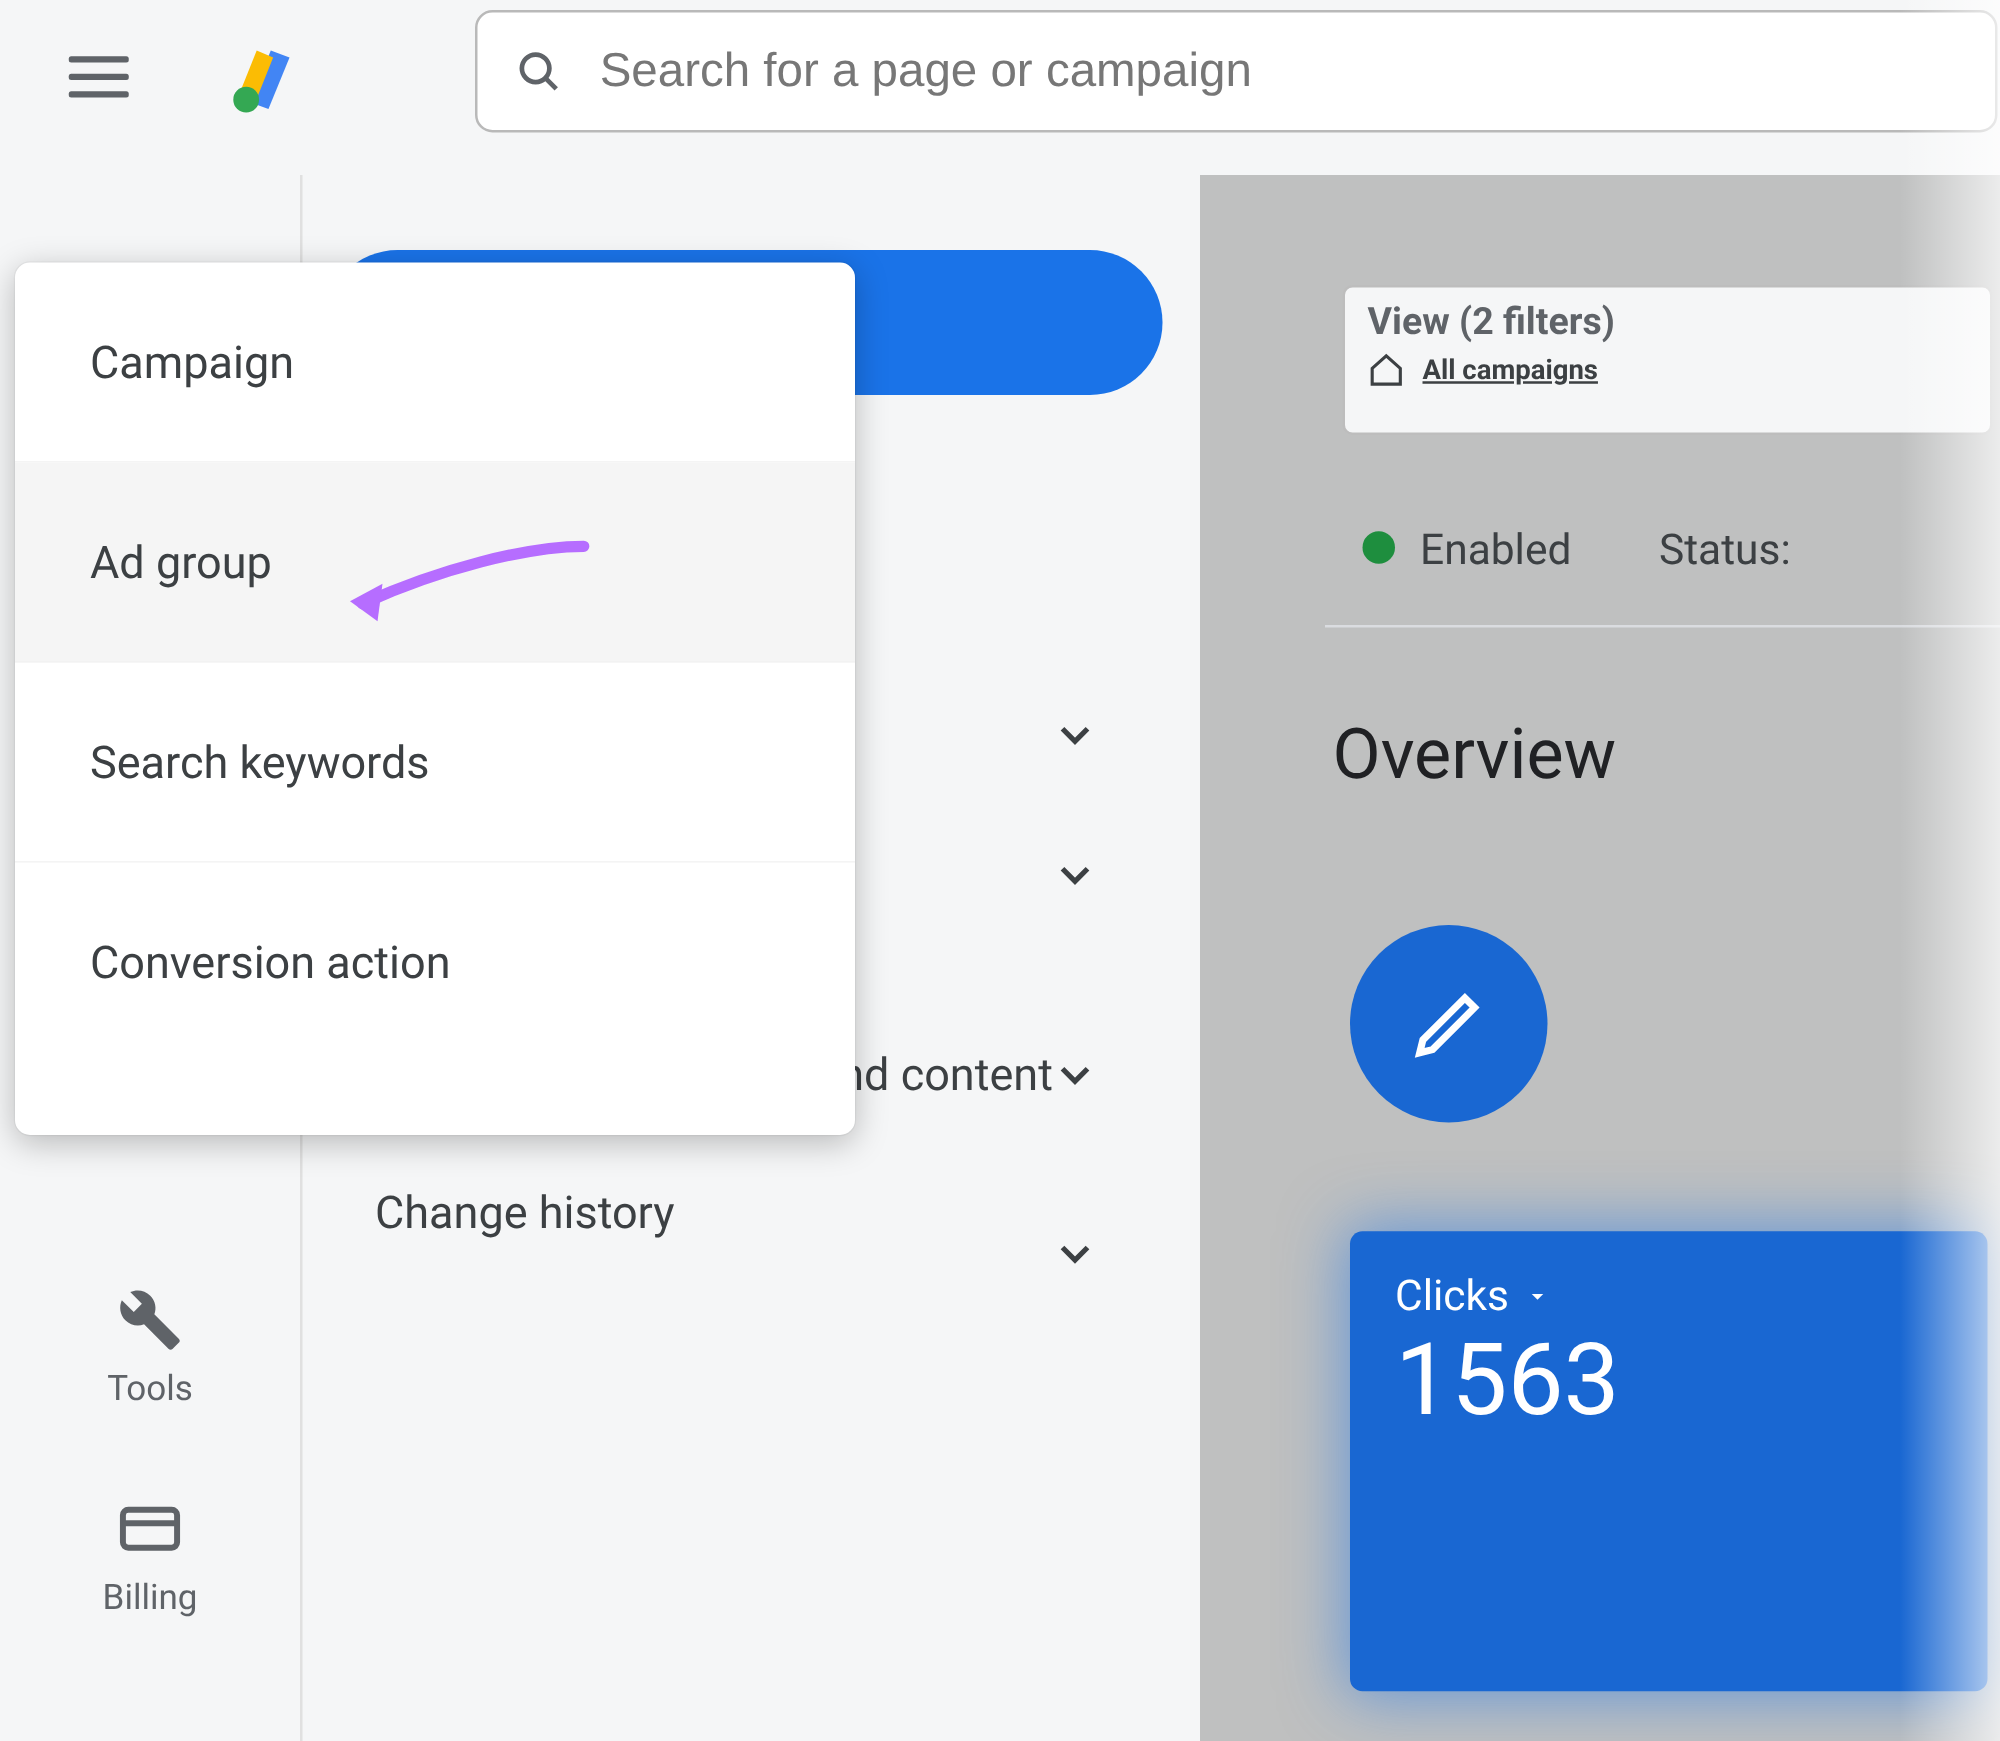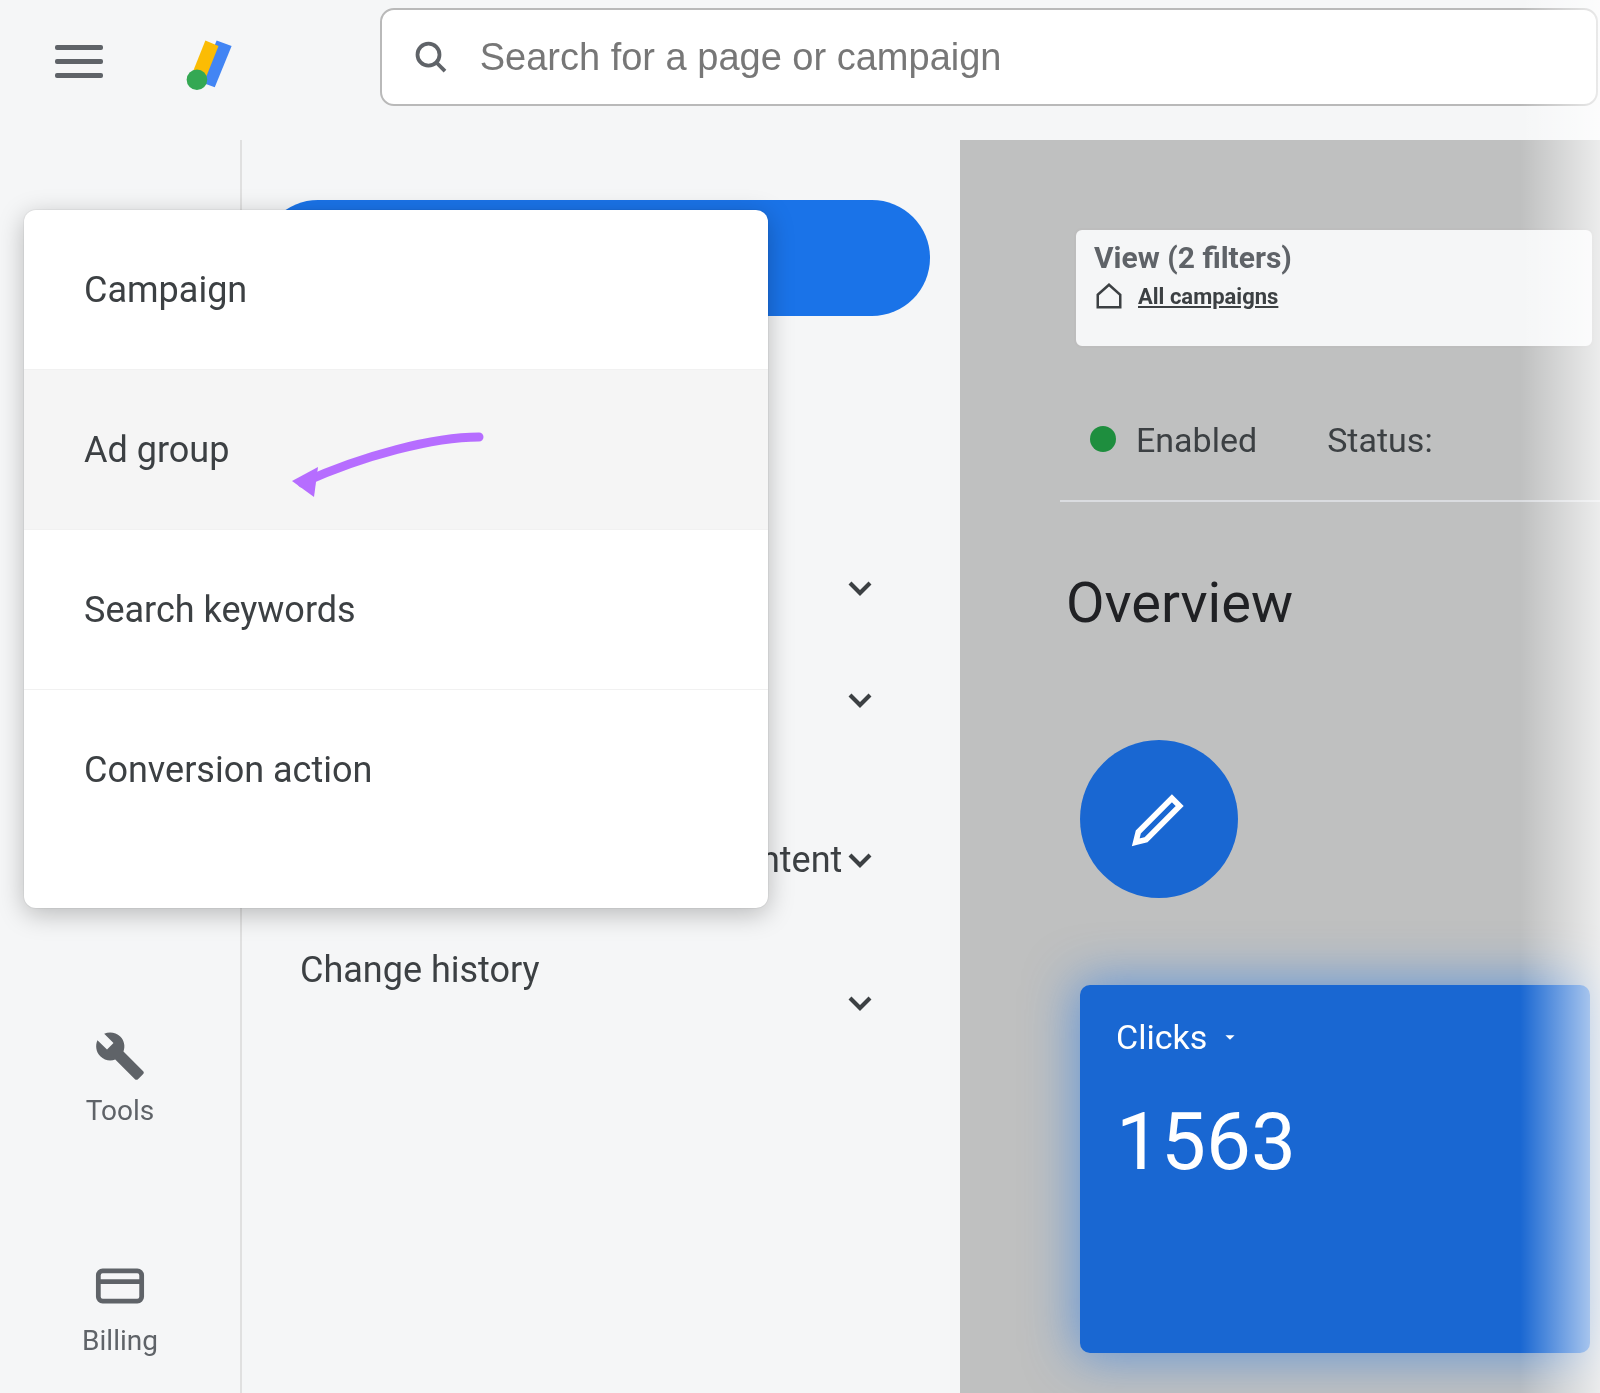--- a/index.html
+++ b/index.html
@@ -9,35 +9,35 @@
   .hamburger span { display: block; height: 5px; width: 48px; background: #5f6368; border-radius: 2px; }
   .logo { margin-left: 70px; width: 60px; height: 60px; }
   .search-wrap { position: absolute; left: 380px; top: 8px; right: 2px; height: 98px; border: 2px solid #b9b9b9; border-radius: 14px; background: #fff; display: flex; align-items: center; padding-left: 30px; }
   .search-icon { color: #5f6368; }
   .search-input { margin-left: 30px; border: none; outline: none; font-size: 38px; color: #5f6368; width: 100%; background: transparent; }
   .search-input::placeholder { color: #777; }
   .left-rail { position: absolute; left: 0; top: 140px; width: 240px; bottom: 0; }
   .rail-divider { position: absolute; left: 240px; top: 140px; width: 2px; height: 1253px; background: #e0e0e0; }
   .rail-item { display: flex; flex-direction: column; align-items: center; gap: 12px; color: #5f6368; font-size: 28px; cursor: pointer; }
   .rail-tools { position: absolute; top: 890px; left: 0; width: 100%; }
-  .rail-billing { position: absolute; top: 1120px; left: 0; width: 100%; text-align: right; }
+  .rail-billing { position: absolute; top: 1057px; left: 0; width: 100%; text-align: right; }
   .nav-col { position: absolute; left: 280px; top: 180px; width: 650px; }
   .blue-pill { position: absolute; left: 260px; top: 200px; width: 670px; height: 116px; background: #1a73e8; border-radius: 58px; cursor: pointer; }
   .nav-entry { display: flex; align-items: center; justify-content: space-between; padding: 18px 50px 18px 20px; font-size: 36px; color: #3c4043; cursor: pointer; }
   .nav-entry.akc { margin-top: 640px; width: 620px; line-height: 1.25; }
   .nav-entry.ch { margin-top: 30px; width: 620px; }
   .spaced-chev { position: absolute; left: 840px; }
   .chev1 { top: 568px; }
   .chev2 { top: 680px; }
   .chev3 { top: 840px; }
   .chev4 { top: 983px; }
   .popup {
     position: absolute;
-    left: 24px; top: 210px;
-    width: 744px; height: 698px;
+    left: 12px; top: 210px;
+    width: 672px; height: 698px;
     background: #fff;
     border-radius: 12px;
     box-shadow: 0 6px 26px rgba(0,0,0,0.25), 0 0 0 1px rgba(0,0,0,0.04);
     z-index: 50;
   }
   .popup-item { height: 160px; display: flex; align-items: center; padding-left: 60px; font-size: 36px; color: #3c4043; cursor: pointer; border-bottom: 1px solid #f1f1f1; position: relative; }
   .popup-item:last-child { border-bottom: none; }
   .popup-item.hover { background: #f5f5f5; }
   .arrow-annot { position: absolute; left: 260px; top: 55px; pointer-events: none; }
   .main-overlay { position: absolute; left: 960px; top: 140px; right: 0; bottom: 0; background: rgba(0,0,0,0.22); }
@@ -45,21 +45,21 @@
   .view-box { position: absolute; left: 94px; top: 48px; width: 520px; height: 120px; border: 2px solid #bdbdbd; border-radius: 8px; background: #f5f6f7; padding: 10px 18px; font-weight: bold; }
   .view-box .vf { font-size: 30px; color: #5f6368; }
   .view-box .ac { font-size: 22px; text-decoration: underline; display: flex; align-items: center; gap: 14px; margin-top: 6px; cursor: pointer; }
   .status-row { position: absolute; left: 110px; top: 240px; display: flex; align-items: center; gap: 70px; font-size: 34px; color: #3c4043; }
   .dot-green { width: 26px; height: 26px; border-radius: 50%; background: #1e8e3e; display:inline-block; margin-right: 20px; }
   .hr { position: absolute; left: 80px; top: 320px; right: 0; height: 2px; background: #dadce0; }
   .h-overview { position: absolute; left: 86px; top: 390px; font-size: 56px; color: #202124; }
   .edit-fab { position: absolute; left: 100px; top: 560px; width: 158px; height: 158px; border-radius: 50%; background: #1967d2; display: flex; align-items: center; justify-content: center; cursor: pointer; }
   .card-clicks { position: absolute; left: 100px; top: 805px; width: 510px; height: 368px; background: #1967d2; color: #fff; border-radius: 10px; padding: 32px 36px; box-shadow: 0 0 50px 4px rgba(26,115,232,0.55); cursor: pointer; }
   .card-clicks .label { font-size: 34px; display: flex; align-items: center; gap: 12px; }
-  .card-clicks .value { font-size: 80px; margin-top: 38px; font-weight: 400; }
+  .card-clicks .value { font-size: 80px; font-weight: 400; }
   .right-fade { position: absolute; right: 0; top: 0; bottom: 0; width: 80px; background: linear-gradient(90deg, rgba(255,255,255,0), rgba(255,255,255,0.7)); pointer-events:none; }
 </style>
 </head>
 <body>
 
 <div class="top-bar">
   <div class="hamburger">
     <span></span>
       <span></span>
       <span></span>

